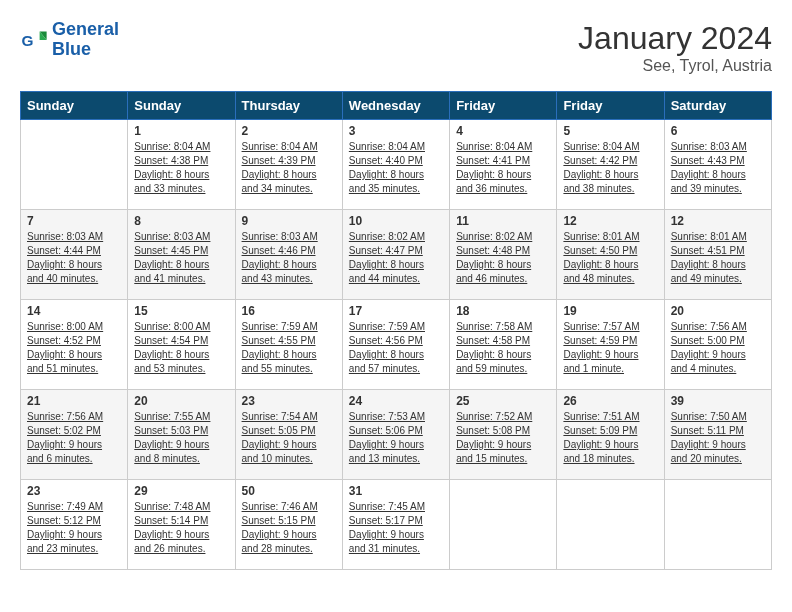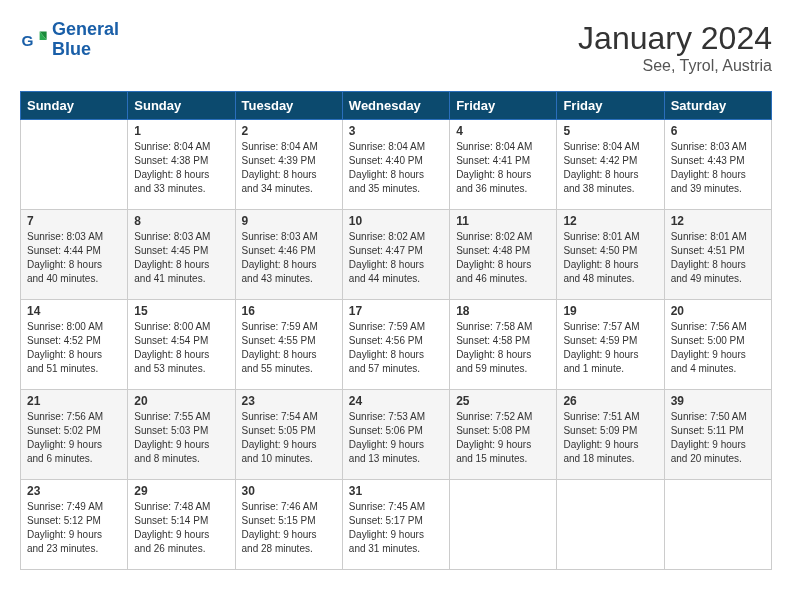--- a/index.html
+++ b/index.html
@@ -78,20 +78,21 @@
     .day-number {
       font-weight: bold;
       font-size: 12px;
       margin-bottom: 2px;
       display: block;
     }
     .day-info {
       font-size: 10px;
       line-height: 1.4;
       color: #333;
+      text-decoration: underline;
     }
   </style>
 </head>
 <body>
 
 <div class="header">
   <div class="logo">
     <svg class="logo-icon" viewBox="0 0 40 40">
       <text x="2" y="28" font-size="22" font-weight="bold" fill="#1a5fa8">G</text>
       <polygon points="28,8 38,8 38,20" fill="#1a8a3a"></polygon>
@@ -108,21 +109,21 @@
     <div class="calendar-title">January 2024</div>
     <div class="calendar-subtitle">See, Tyrol, Austria</div>
   </div>
 </div>
 
 <table>
   <thead>
     <tr>
     <th>Sunday</th>
         <th>Sunday</th>
-        <th>Tuesday</th>
+        <th>Thursday</th>
         <th>Wednesday</th>
         <th>Friday</th>
         <th>Friday</th>
         <th>Saturday</th>
       </tr>
   </thead>
   <tbody>
   <tr>
         <td></td>
         <td>
@@ -243,21 +244,21 @@
       <tr>
         <td>
           <span class="day-number">23</span>
           <div class="day-info">Sunrise: 7:49 AM<br>Sunset: 5:12 PM<br>Daylight: 9 hours<br>and 23 minutes.</div>
         </td>
         <td>
           <span class="day-number">29</span>
           <div class="day-info">Sunrise: 7:48 AM<br>Sunset: 5:14 PM<br>Daylight: 9 hours<br>and 26 minutes.</div>
         </td>
         <td>
-          <span class="day-number">30</span>
+          <span class="day-number">50</span>
           <div class="day-info">Sunrise: 7:46 AM<br>Sunset: 5:15 PM<br>Daylight: 9 hours<br>and 28 minutes.</div>
         </td>
         <td>
           <span class="day-number">31</span>
           <div class="day-info">Sunrise: 7:45 AM<br>Sunset: 5:17 PM<br>Daylight: 9 hours<br>and 31 minutes.</div>
         </td>
         <td></td>
         <td></td>
         <td></td>
       </tr>

